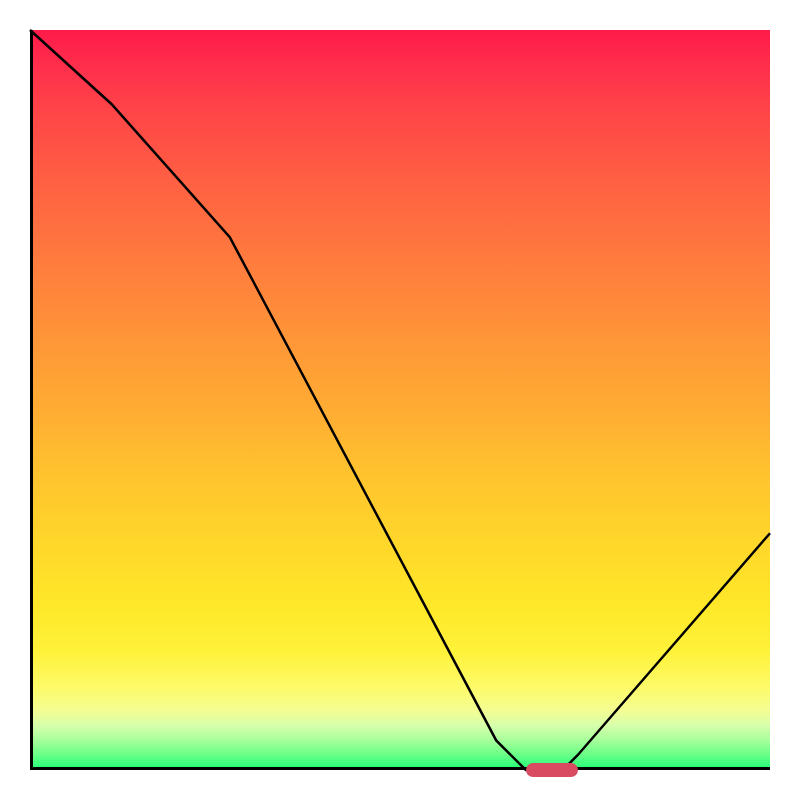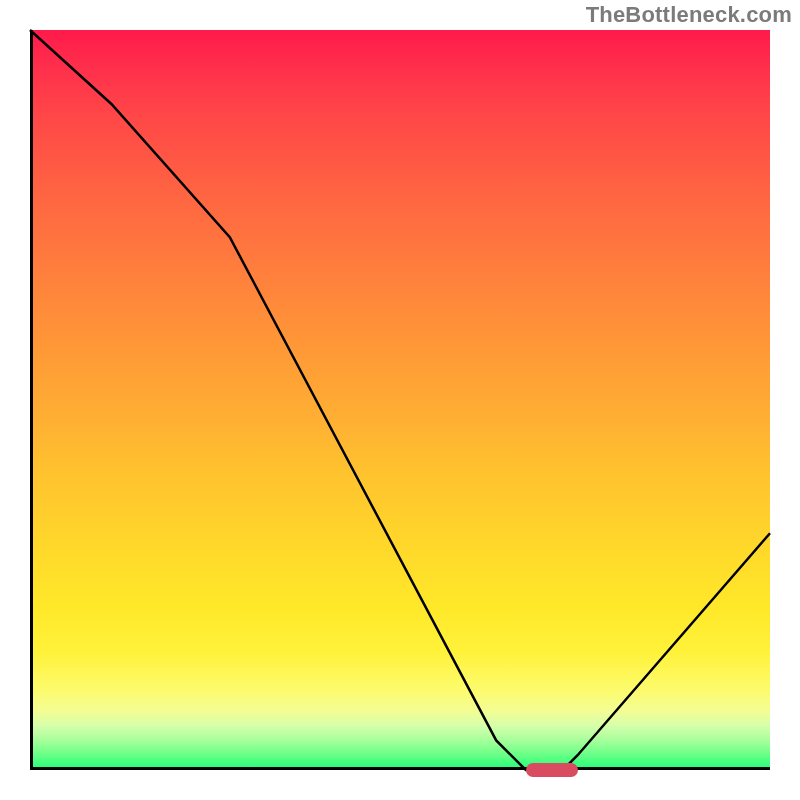--- a/index.html
+++ b/index.html
@@ -86,21 +86,20 @@
     border-radius: 7px;
     background: #d84b61;
     z-index: 3;
   }
 </style>
 </head>
 <body>
 
 <div class="chart-wrapper">
 
-  <div class="watermark">TheBottleneck.com</div>
 
   <div class="plot-area">
     <div class="gradient-bg"></div>
 
     <svg class="curve" viewBox="0 0 740 740" preserveAspectRatio="none">
       <path id="curve-path" d="M0.0 0.0 L81.4 74.0 L199.8 207.2 L466.2 710.4 L495.8 740.0 L532.8 740.0 L547.6 725.2 L740.0 503.2" fill="none" stroke-width="2.5" stroke="#000000"></path>
     </svg>
 
     <div id="marker" class="marker" style="left: 495.8px; width: 51.8px; bottom: -7px; background: rgb(216, 75, 97);"></div>
   </div>

